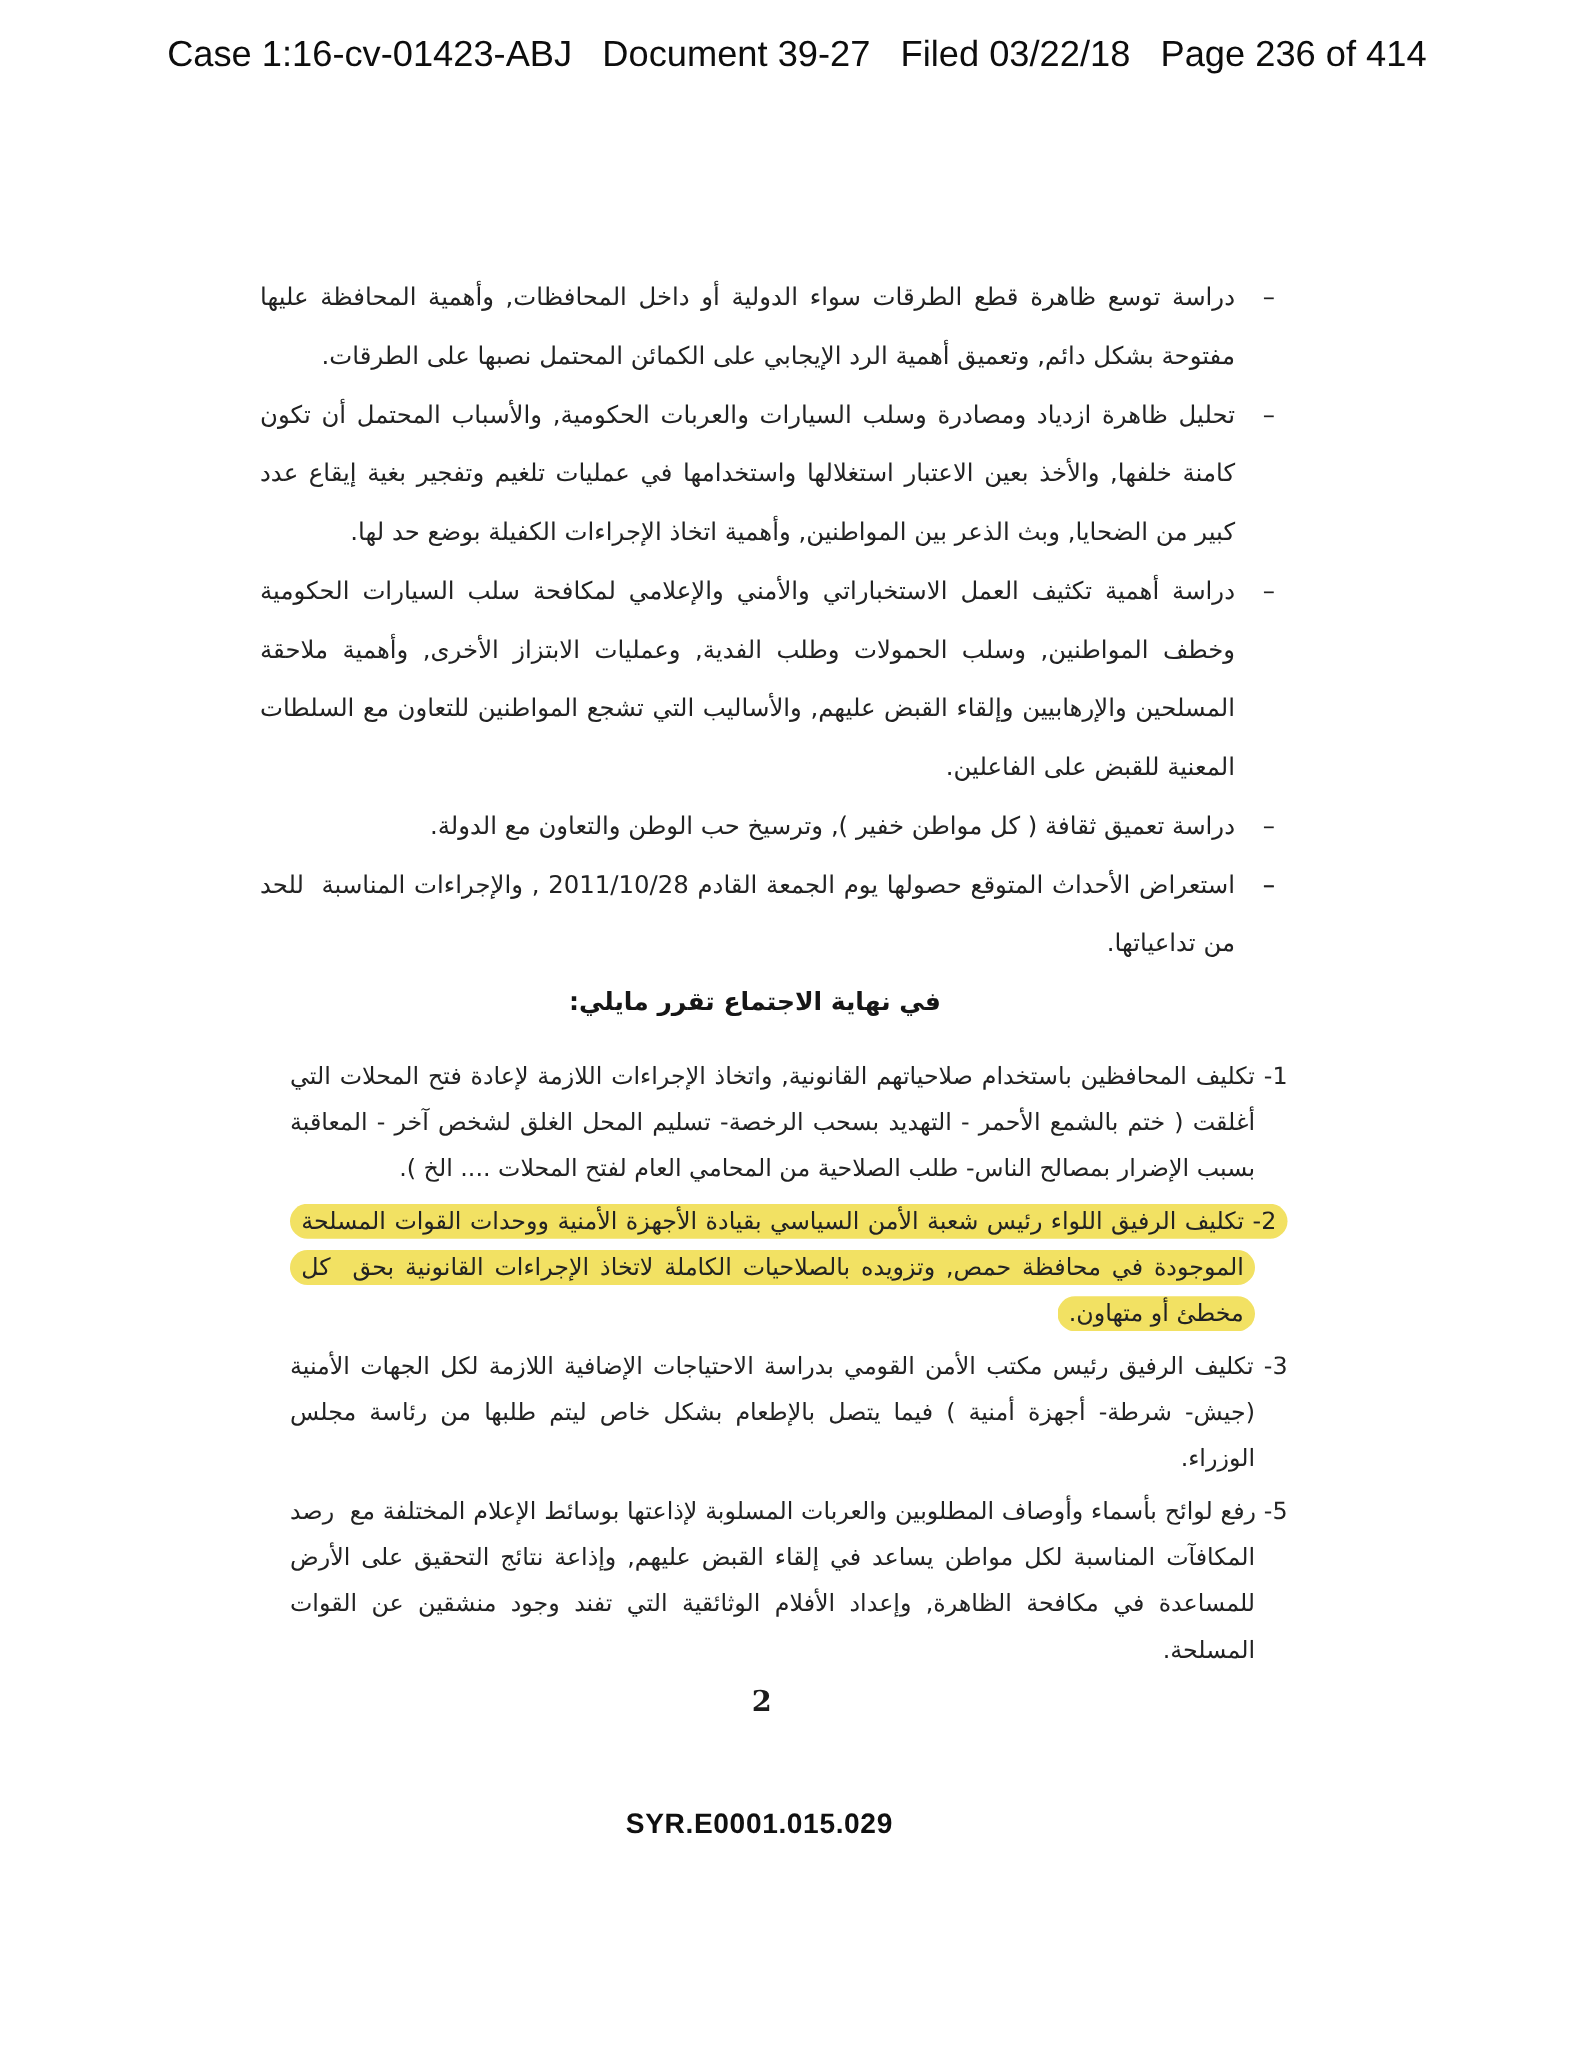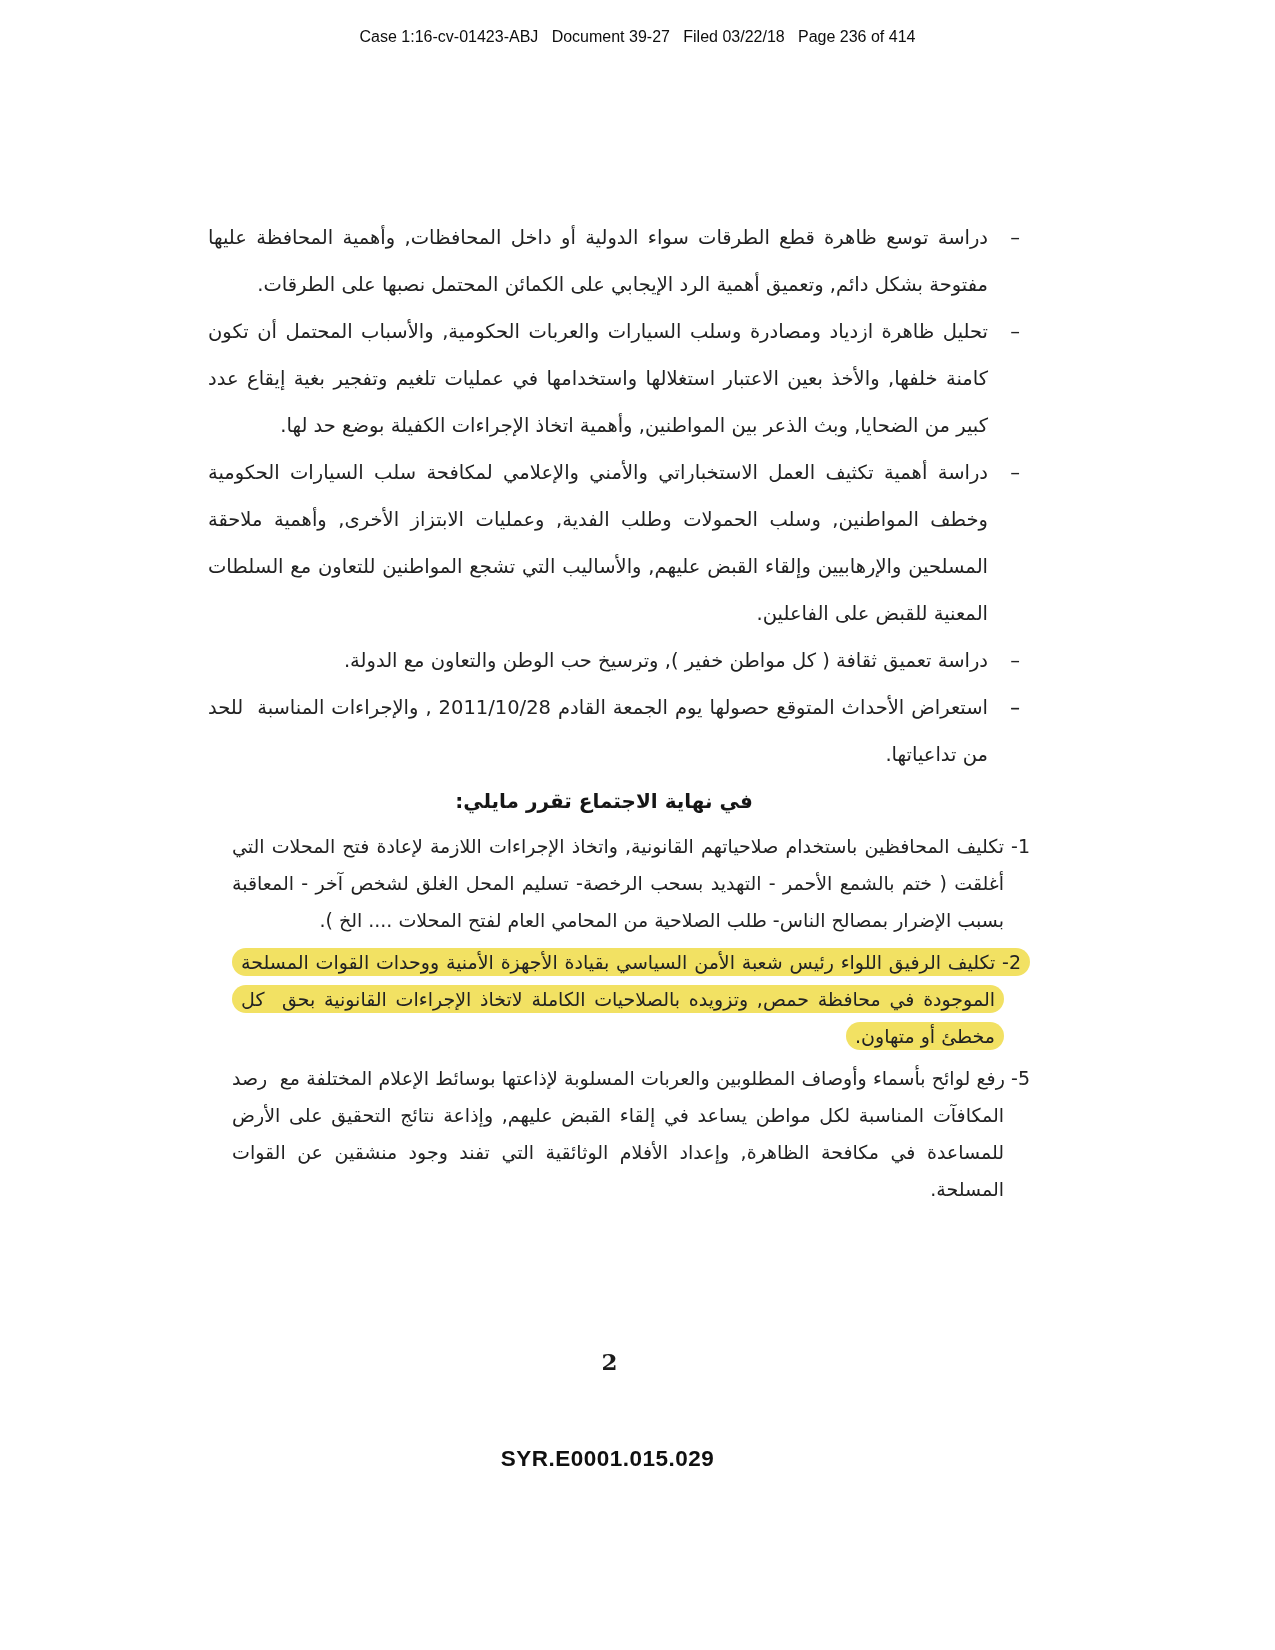--- a/index.html
+++ b/index.html
@@ -5,35 +5,35 @@
   html, body { margin:0; padding:0; background:#ffffff; }
   .page {
     position:relative; width:1275px; height:1650px;
     background:#ffffff; overflow:hidden;
     font-family:"DejaVu Sans", sans-serif;
   }
   .header {
     position:absolute; top:28px; left:0; width:100%;
     text-align:center;
     font-family:"Liberation Sans", sans-serif;
-    font-size:16px; color:#0d0d0d; white-space:nowrap;
+    font-size:29px; color:#0d0d0d; white-space:nowrap;
   }
   .body {
     position:absolute; top:214px; right:245px; width:822px;
     direction:rtl; text-align:justify;
     color:#222222;
   }
   .bullets { font-size:19.5px; line-height:47px; }
   .bullet { position:relative; padding-right:42px; }
   .bullet .marker {
     position:absolute; right:10px; top:0; color:#222;
   }
   .heading {
     font-size:20px; font-weight:bold; color:#161616;
-    text-align:center; margin:8px 30px 12px 0;
+    text-align:center; margin:8px 30px 27px 0;
     line-height:30px;
   }
   .decisions { font-size:19px; line-height:37px;margin-left:24px; }
   .decision {
     padding-right:26px; text-indent:-26px; margin-bottom:5px;
   }
   .dtext.hl {
     background:var(--hl, #f2e163);
     border-radius:14px;
     padding:3px 9px;
@@ -99,20 +99,23 @@
     <div class="decisions">
 
         <div class="decision">
           <span class="dtext">1- تكليف المحافظين باستخدام صلاحياتهم القانونية, واتخاذ الإجراءات اللازمة لإعادة فتح المحلات التي أغلقت ( ختم بالشمع الأحمر - التهديد بسحب الرخصة- تسليم المحل الغلق لشخص آخر - المعاقبة بسبب الإضرار بمصالح الناس- طلب الصلاحية من المحامي العام لفتح المحلات .... الخ ).</span>
         </div>
 
         <div class="decision">
           <span class="dtext hl">2- تكليف الرفيق اللواء رئيس شعبة الأمن السياسي بقيادة الأجهزة الأمنية ووحدات القوات المسلحة الموجودة في محافظة حمص, وتزويده بالصلاحيات الكاملة لاتخاذ الإجراءات القانونية بحق &nbsp;كل مخطئ أو متهاون.</span>
         </div>
 
+        <div class="decision">
+          <span class="dtext">3- تكليف الرفيق رئيس مكتب الأمن القومي بدراسة الاحتياجات الإضافية اللازمة لكل الجهات الأمنية (جيش- شرطة- أجهزة أمنية ) فيما يتصل بالإطعام بشكل خاص ليتم طلبها من رئاسة مجلس الوزراء.</span>
+        </div>
 
 
         <div class="decision">
           <span class="dtext">5- رفع لوائح بأسماء وأوصاف المطلوبين والعربات المسلوبة لإذاعتها بوسائط الإعلام المختلفة مع &nbsp;رصد المكافآت المناسبة لكل مواطن يساعد في إلقاء القبض عليهم, وإذاعة نتائج التحقيق على الأرض للمساعدة في مكافحة الظاهرة, وإعداد الأفلام الوثائقية التي تفند وجود منشقين عن القوات المسلحة.</span>
         </div>
       </div>
 
   </div>
 
   <div class="pagenum">2</div>

